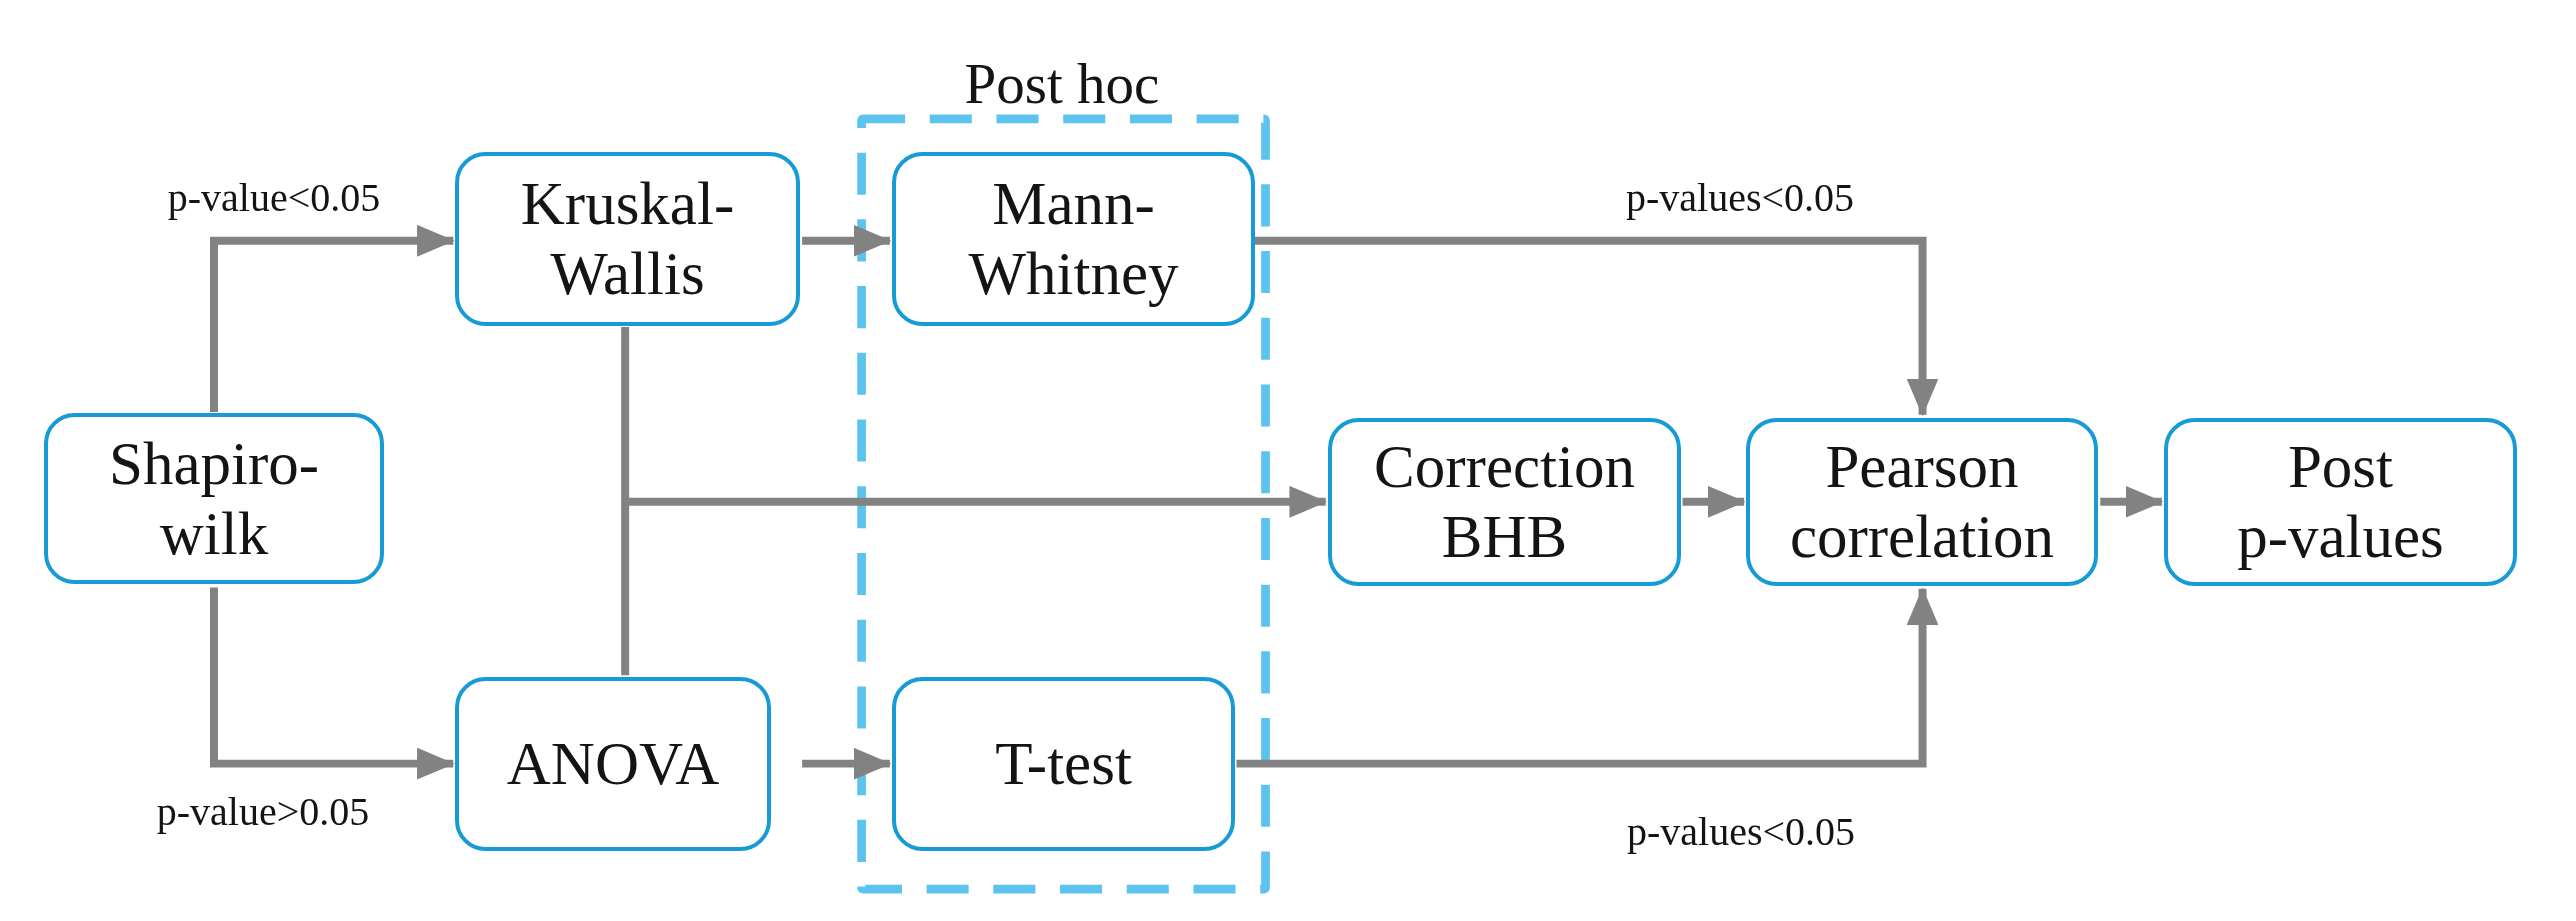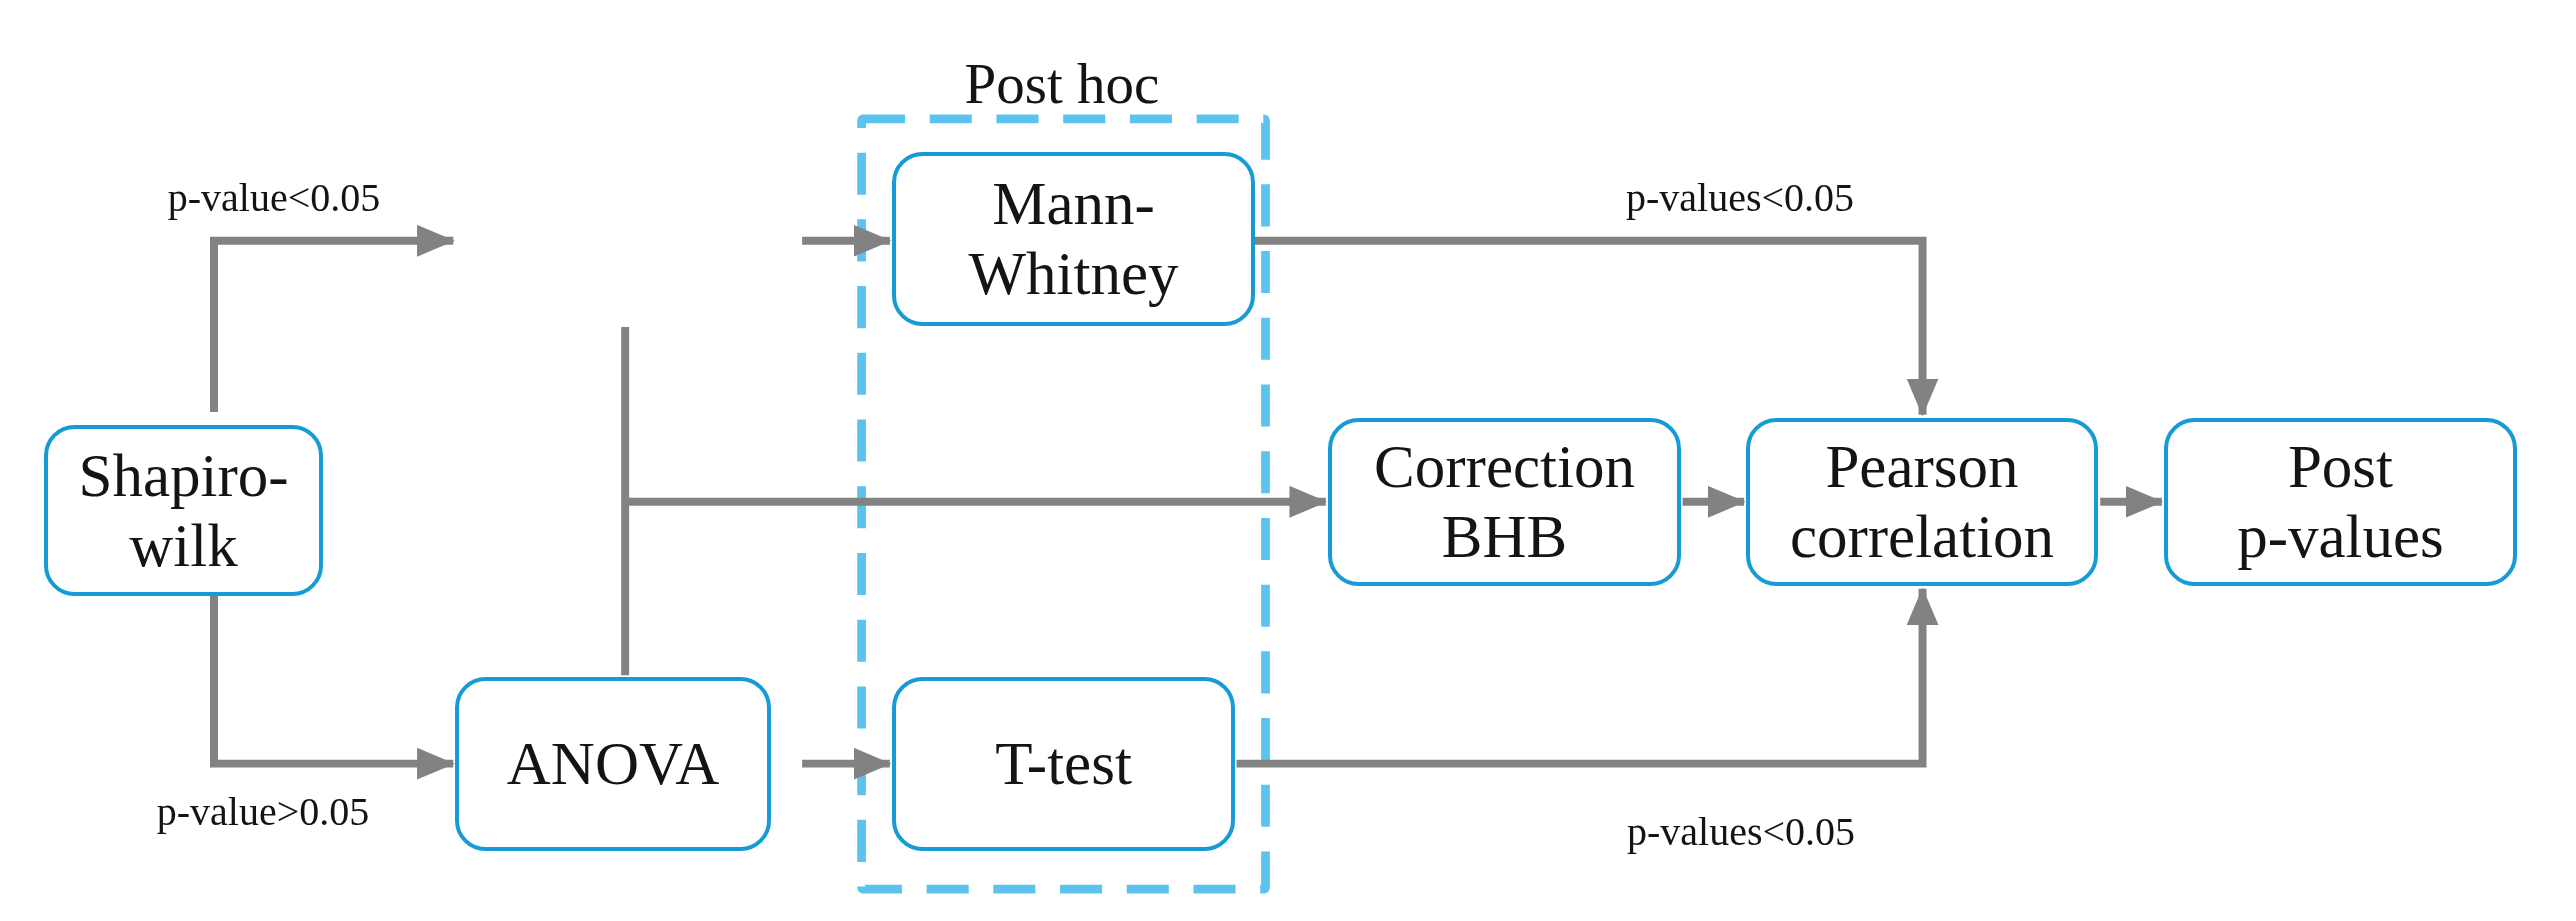--- a/index.html
+++ b/index.html
@@ -92,25 +92,29 @@
 
     <path class="edge" d="M 1705 1053 L 2651 1053 L 2651 812" marker-end="url(#arrow)"></path>
 
     <path class="edge" d="M 2320 692 L 2405 692" marker-end="url(#arrow)"></path>
 
     <path class="edge" d="M 2896 692 L 2981 692" marker-end="url(#arrow)"></path>
   </svg>
 
   <div class="group-title" style="left:1062px; top:75px;margin-top:8px;">Post hoc</div>
 
-  <div class="node" style="left:44px; top:425px; width:279px; height:171px;">
+  <div class="node" style="left:44px; top:413px; width:340px; height:171px;">
     <span class="node-text">Shapiro-
 wilk</span>
   </div>
 
+  <div class="node" style="left:455px; top:152px; width:345px; height:174px;">
+    <span class="node-text">Kruskal-
+Wallis</span>
+  </div>
 
   <div class="node" style="left:455px; top:677px; width:316px; height:174px;">
     <span class="node-text">ANOVA</span>
   </div>
 
   <div class="node" style="left:892px; top:152px; width:363px; height:174px;">
     <span class="node-text">Mann-
 Whitney</span>
   </div>
 

